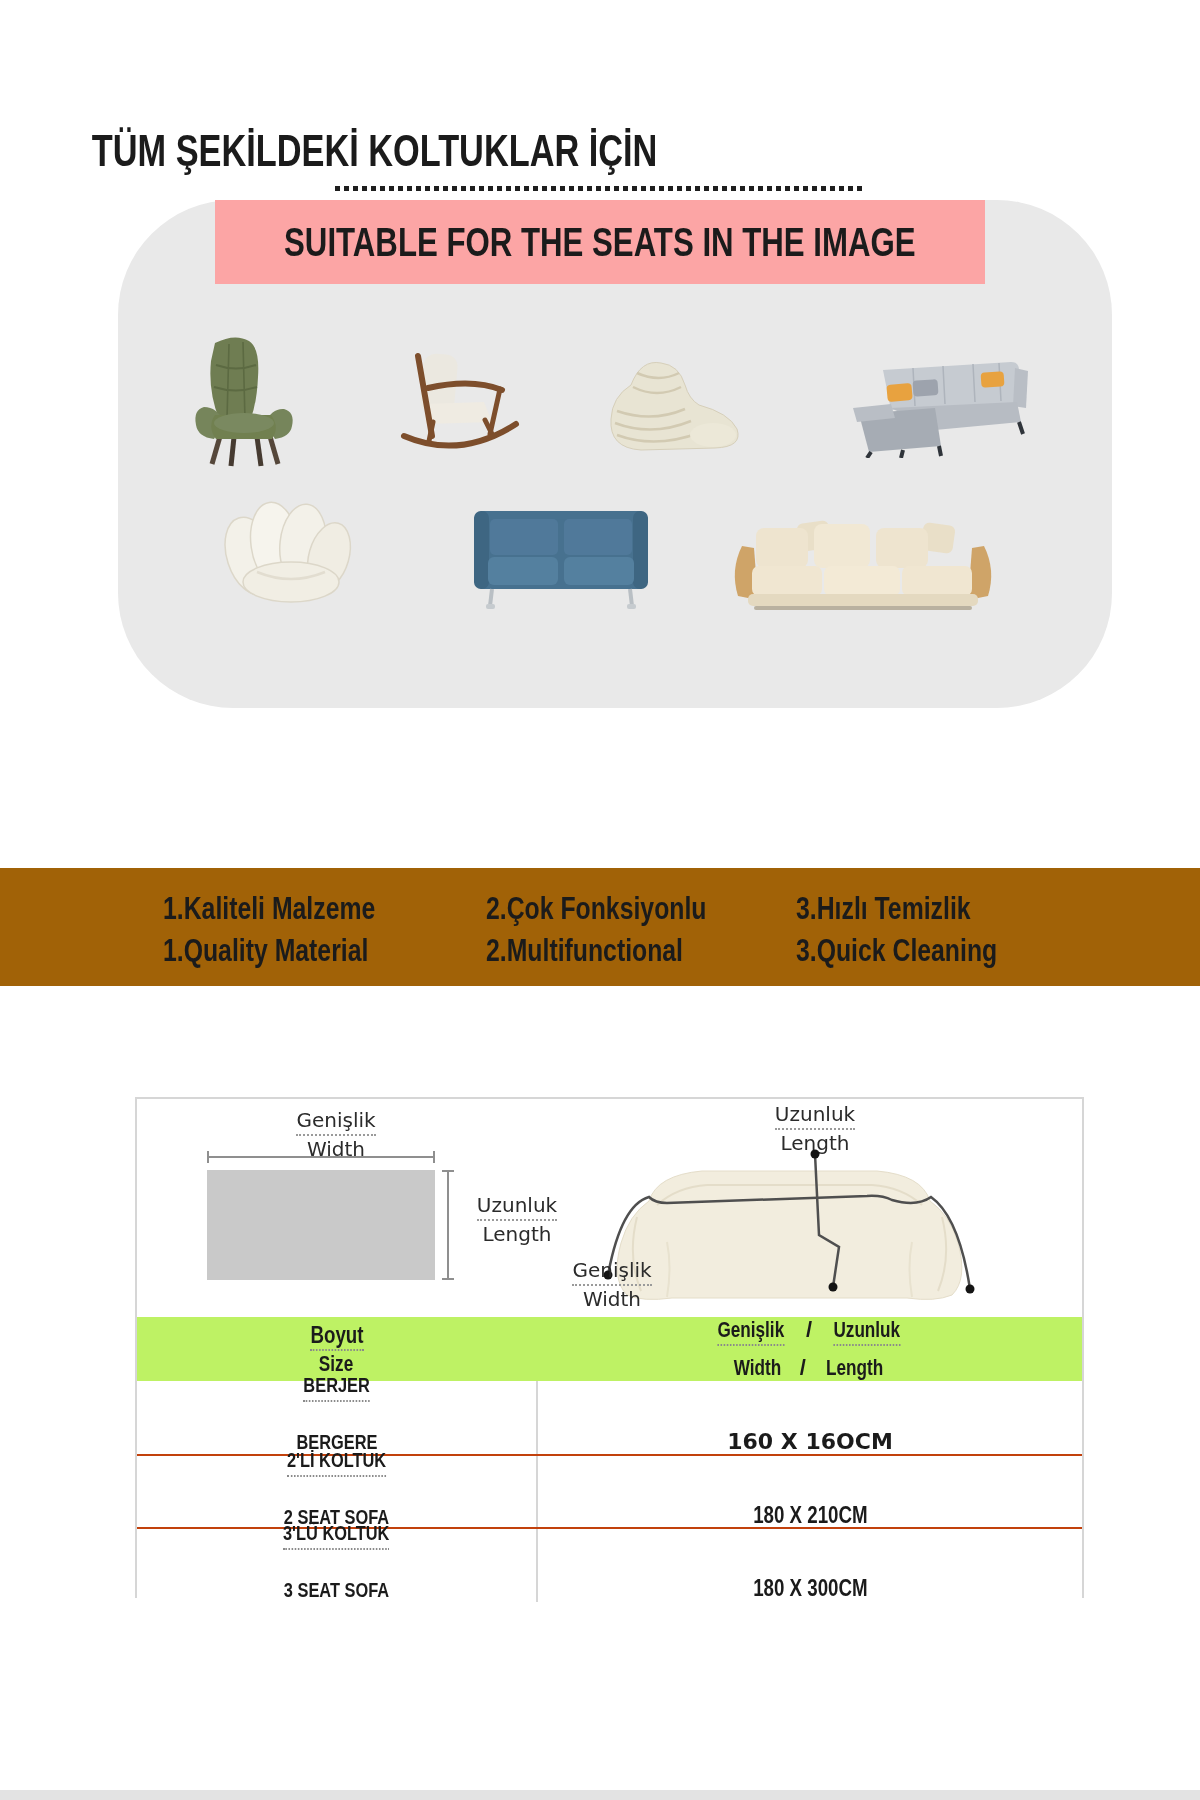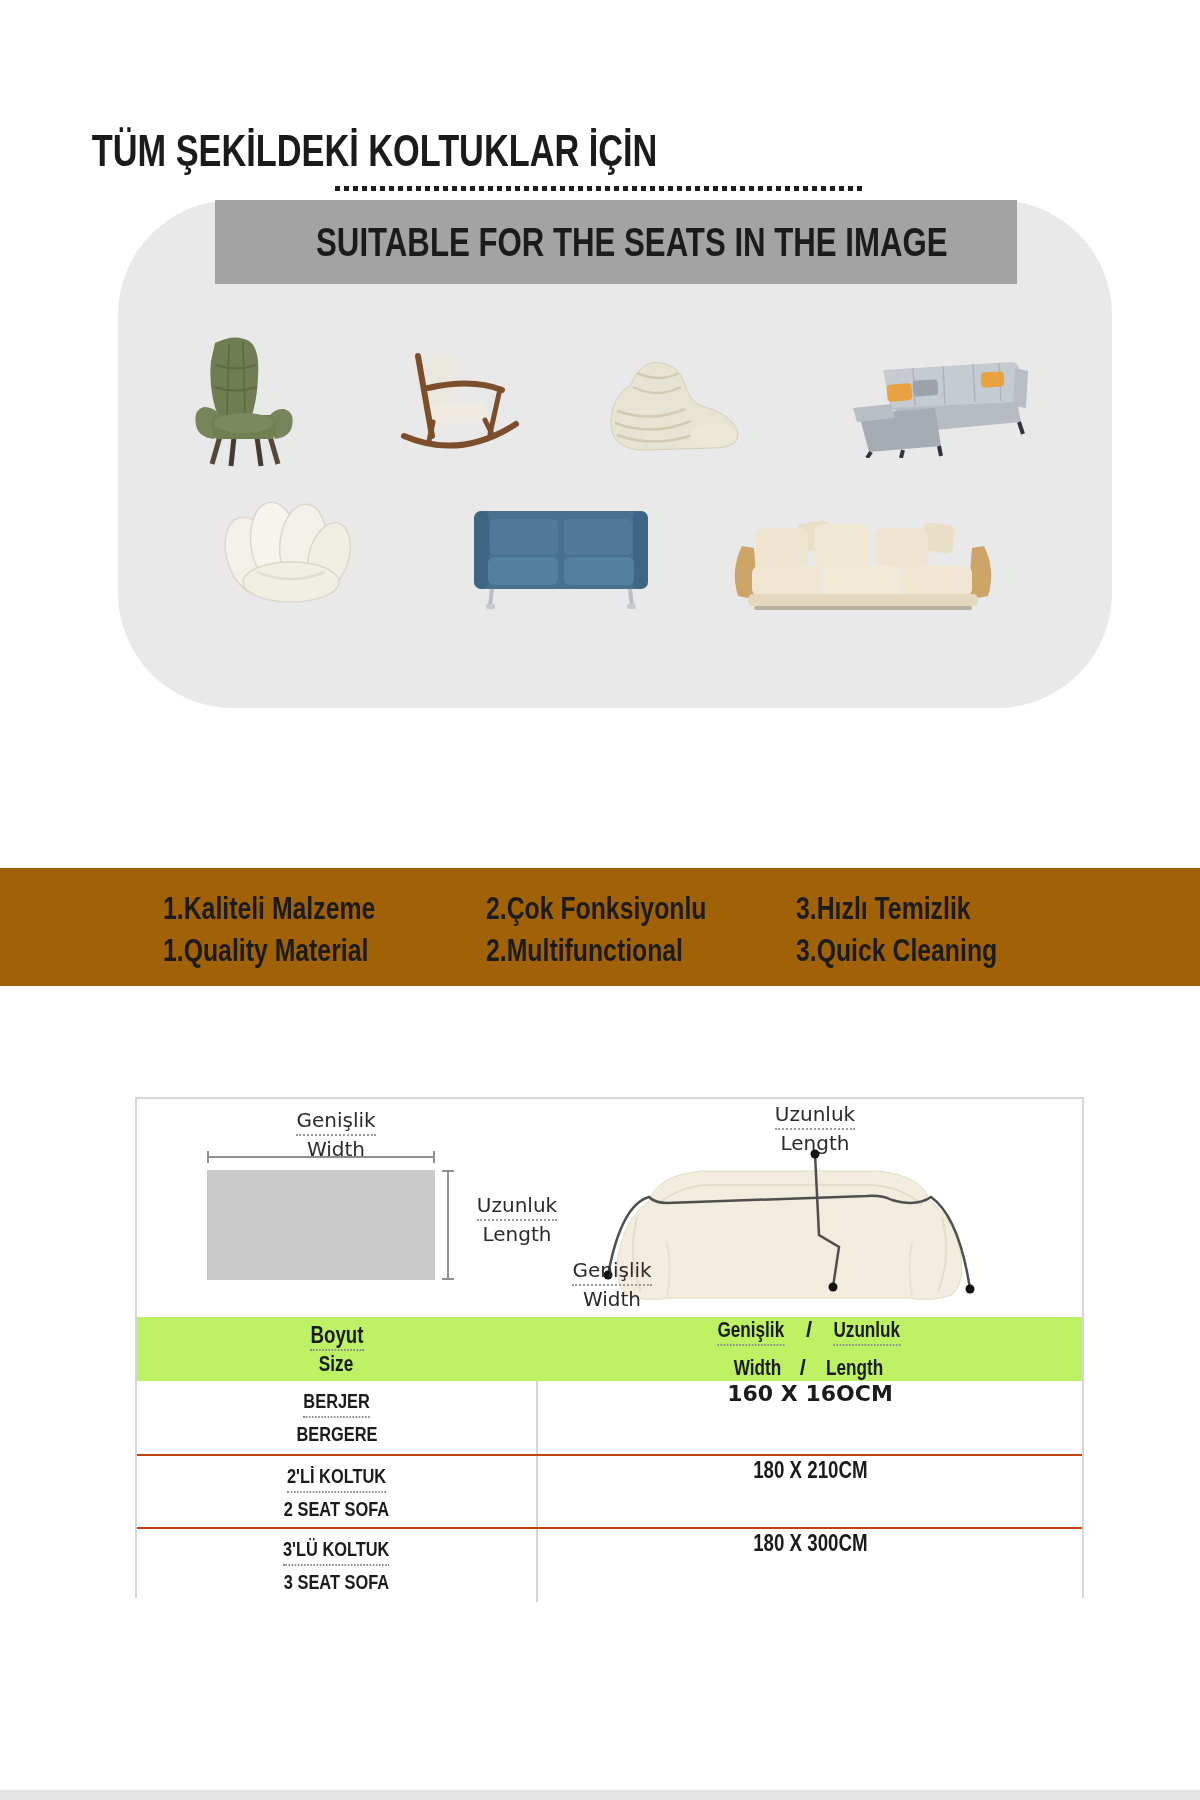--- a/index.html
+++ b/index.html
@@ -7,22 +7,22 @@
         font-family:"Liberation Sans",sans-serif;color:#1b1b1b;}
   
   .cx{display:inline-block;transform:scaleX(.78);transform-origin:50% 50%;white-space:nowrap;font-weight:700;}
   .cx-l{display:inline-block;transform:scaleX(.80);transform-origin:0 50%;white-space:nowrap;font-weight:700;}
   
   .hero-tr{position:absolute;top:126px;left:12px;width:1200px;text-align:left;font-size:44px;letter-spacing:0;}
   .dotted-sep{position:absolute;top:186px;left:335px;width:530px;height:5px;
               background-image:repeating-linear-gradient(90deg,#1e1e1e 0 5px,transparent 5px 9px);}
   
   .panel{position:absolute;left:118px;top:200px;width:994px;height:508px;background:#e9e9e9;border-radius:115px;}
-  .banner{position:absolute;left:97px;top:0;width:770px;height:84px;background:#a3a3a3;
-          display:flex;align-items:center;justify-content:center;padding-left:32px;}
+  .banner{position:absolute;left:97px;top:0;width:770px;height:84px;background:#fca5a5;
+          display:flex;align-items:center;justify-content:center;}
   .banner-text{font-size:40px;}
   .fitem{position:absolute;}
   .fitem svg{display:block;width:100%;height:100%;}
   
   .band{position:absolute;left:0;top:868px;width:1200px;height:118px;background:#a16207;}
   .feat{position:absolute;top:0;height:100%;font-size:31px;line-height:42px;}
   .feat div{height:42px;}
   
   .sizebox{position:absolute;left:135px;top:1097px;width:949px;height:501px;background:#fff;
            border:2px solid #d6d6d6;box-sizing:border-box;}
@@ -38,22 +38,22 @@
   .sofa-diagram{position:absolute;}
   
   .thead{position:absolute;left:0;top:218px;width:945px;height:64px;background:#bef264;display:flex;}
   .thead .c1{width:399px;display:flex;flex-direction:column;align-items:center;justify-content:center;}
   .thead .c2{flex:1;display:flex;flex-direction:column;align-items:center;justify-content:space-between;}
   .thead .line{font-size:22px;line-height:26px;}
   .u2{display:inline-block;border-bottom:2px dotted #8a8a8a;padding-bottom:1px;}
   .slash{margin:0 12px;font-weight:700;}
   .trow{position:absolute;left:0;width:945px;height:73px;display:flex;background:#fff;}
   .trow.b{border-top:2px solid #c2410c;}
-  .trow .c1{width:399px;display:flex;flex-direction:column;align-items:center;justify-content:center;font-size:21px;line-height:24px;}
-  .trow .c2{flex:1;border-left:2px solid #d6d6d6;display:flex;align-items:flex-start;justify-content:center;}
+  .trow .c1{width:399px;display:flex;flex-direction:column;align-items:center;justify-content:flex-end;font-size:21px;line-height:24px;gap:24px;}
+  .trow .c2{flex:1;border-left:2px solid #d6d6d6;display:flex;align-items:flex-end;justify-content:center;}
   .trow .name-u{display:inline-block;border-bottom:2px dotted #8a8a8a;padding-bottom:3px;margin-bottom:4px;}
   .val-cond{font-size:24px;}
   .val-round{font-family:"DejaVu Sans",sans-serif;font-weight:700;font-size:22px;}
   .bottom-strip{position:absolute;left:0;top:1790px;width:1200px;height:10px;background:#e3e3e3;}
 </style>
 </head>
 <body>
 
 <div class="page">
 

